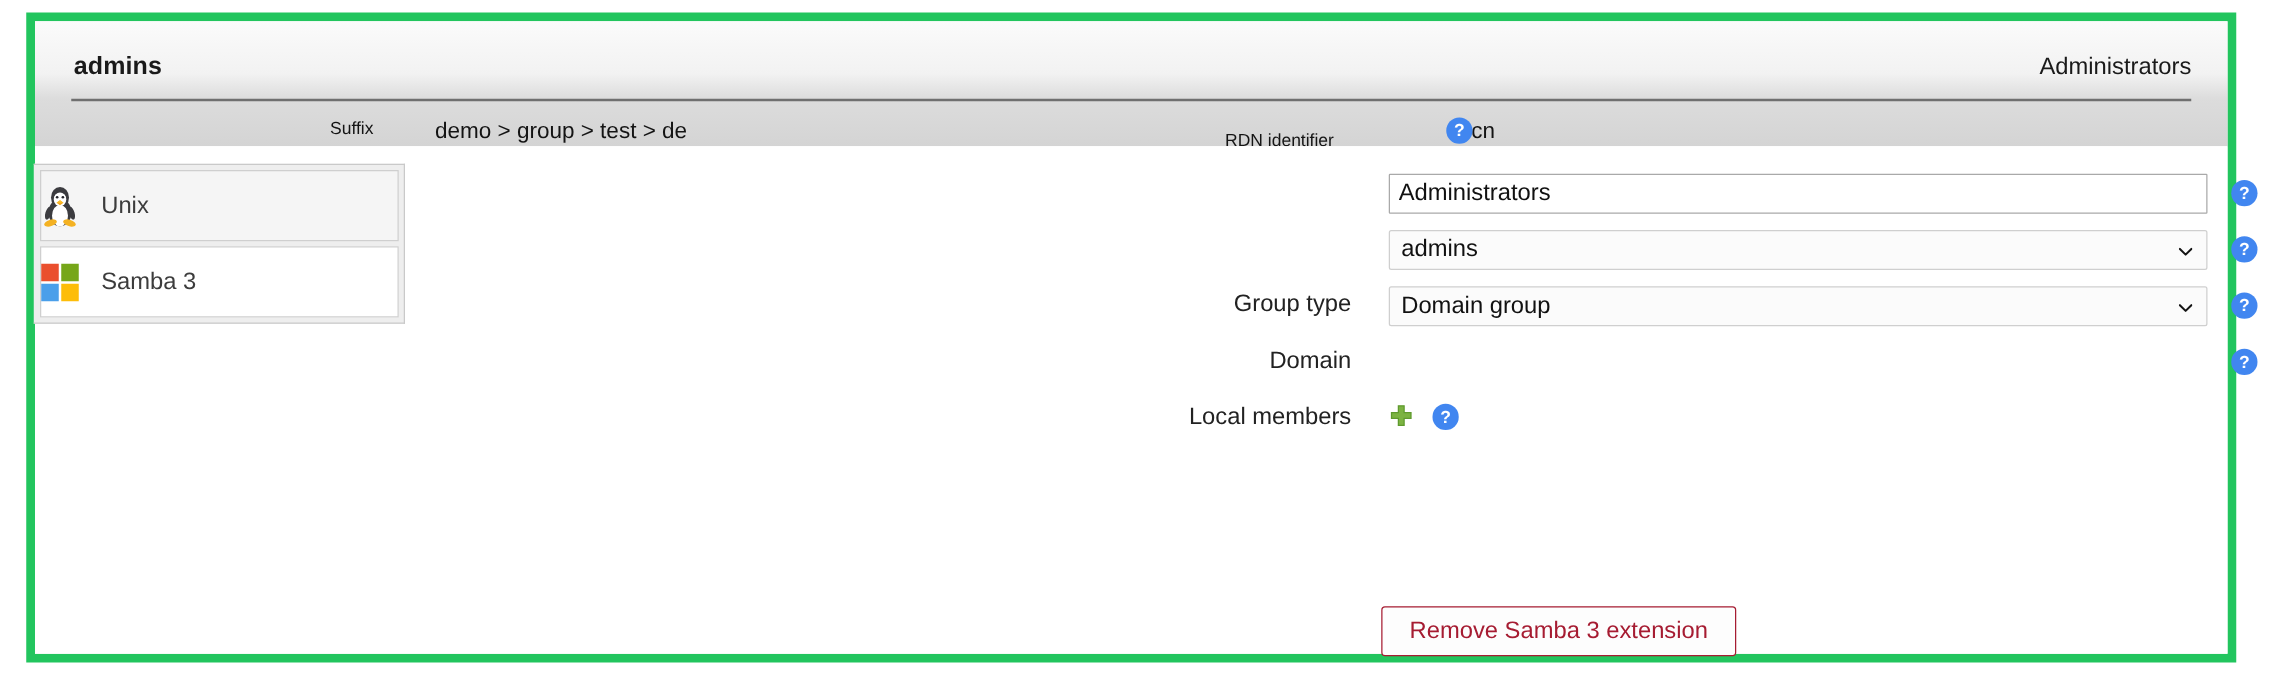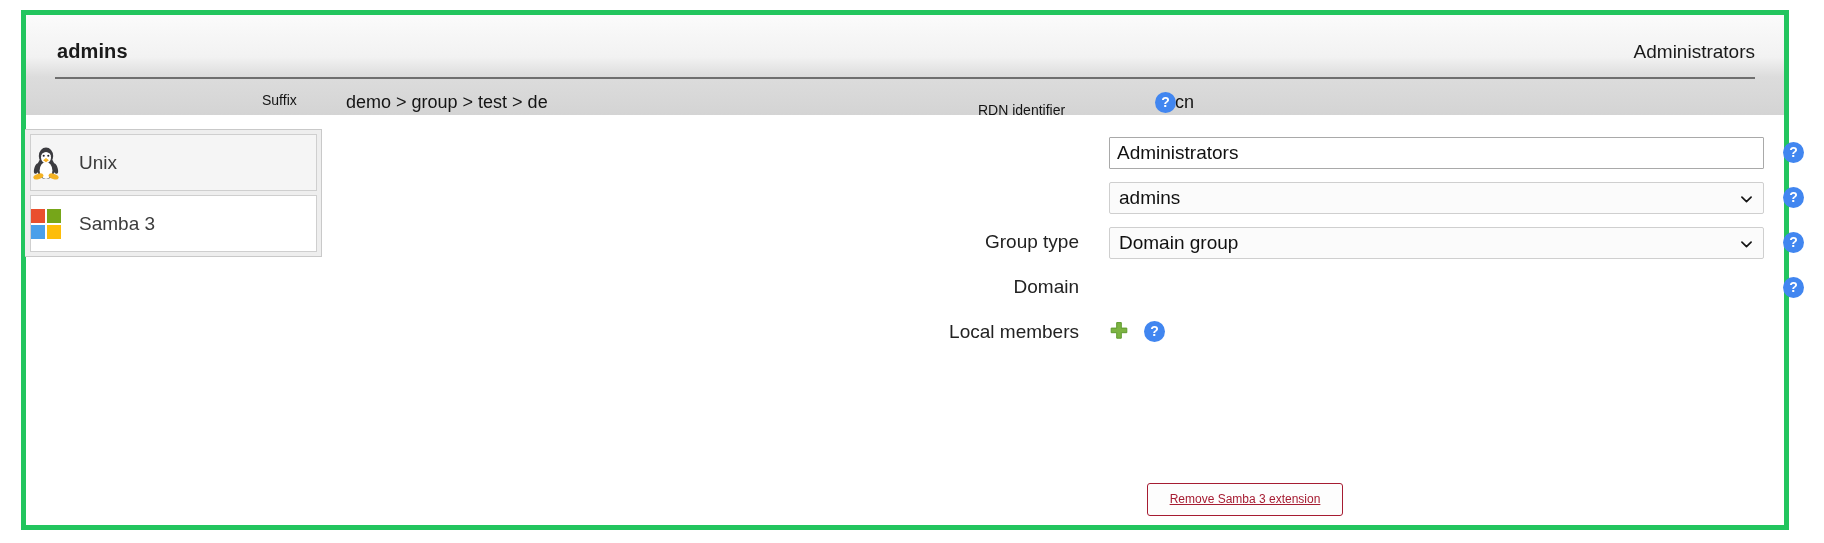--- a/index.html
+++ b/index.html
@@ -18,21 +18,21 @@
     overflow: hidden;
   }
 
   
   .panel {
     position: absolute;
     left: 21px;
     top: 10px;
     width: 1768px;
     height: 520px;
-    border: 5px solid #22c55e;
+    border: 7px solid #22c55e;
     box-sizing: border-box;
     background: #ffffff;
   }
 
   
   .header {
     position: absolute;
     left: 0;
     top: 0;
     right: 0;
@@ -265,29 +265,28 @@
   .remove-wrap {
     position: absolute;
     left: 700px;
     top: 368px;
     width: 1038px;
     text-align: center;
   }
   .remove-btn {
     display: inline-block;
     font-family: "Liberation Sans", sans-serif;
-    font-size: 12px;
+    font-size: 19px;
     color: #a61c32;
     background: #fdfdfd;
     border: 1px solid #a61c32;
     border-radius: 3px;
     padding: 9px 22px 10px 22px;
     cursor: pointer;
     line-height: 1;
-    text-decoration: underline;
   }
 </style>
 </head>
 <body>
 
 <div id="page">
   <div class="panel">
 
     <div class="header">
       <div class="header-top">

